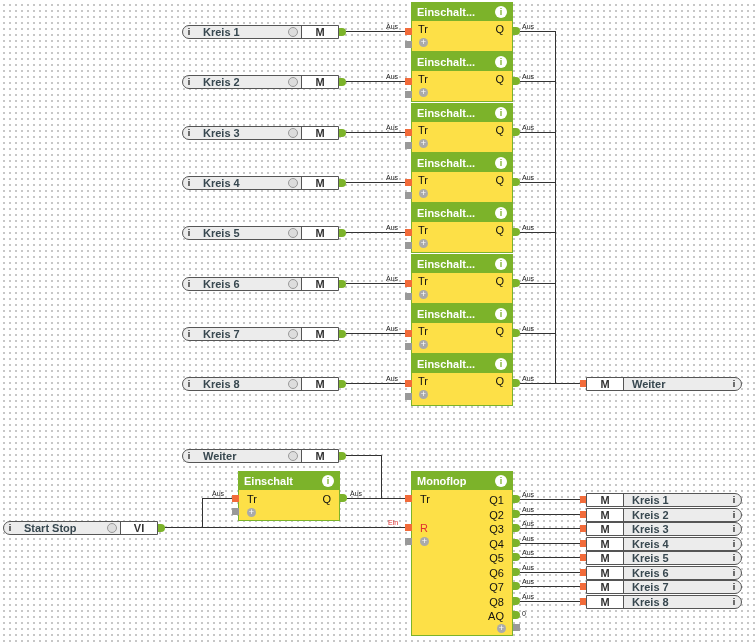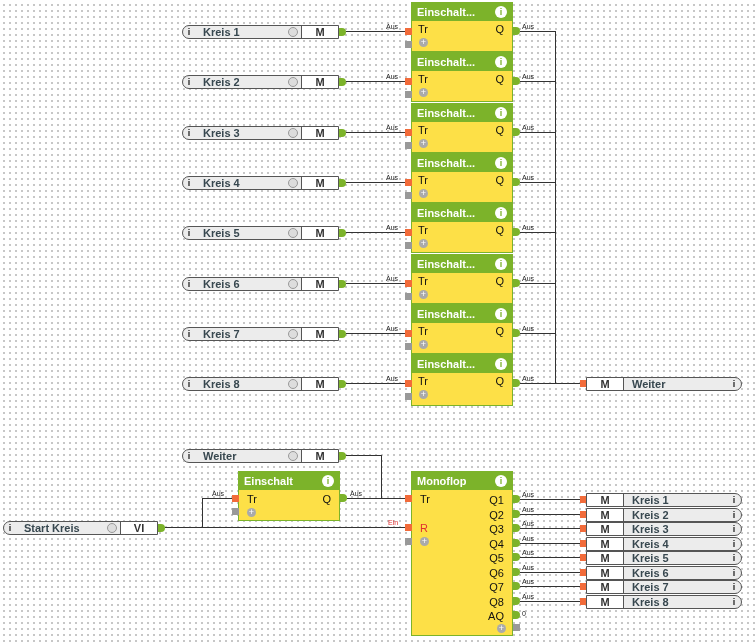--- a/index.html
+++ b/index.html
@@ -209,21 +209,21 @@
     <span class="info">i</span>
     <span class="lbl">Weiter</span>
     <span class="gear"></span>
     <span class="m">M</span>
   </div>
 <div class="outport" style="left:339px;top:452px"></div>
 <div class="wire h" style="left:346px;top:455px;width:36px"></div>
 <div class="wire v" style="left:381px;top:455px;height:43px"></div>
 <div class="mem" style="left:3px;top:521px;width:155px">
     <span class="info">i</span>
-    <span class="lbl">Start  Kreis</span>
+    <span class="lbl">Start  Stop</span>
     <span class="gear"></span>
     <span class="m">VI</span>
   </div>
 <div class="outport" style="left:158px;top:524px"></div>
 <div class="wire h" style="left:165px;top:527px;width:240px"></div>
 <div class="wire v" style="left:202px;top:498px;height:30px"></div>
 <div class="wire h" style="left:202px;top:498px;width:34px"></div>
 <div class="tag" style="left:212px;top:490px">Aus</div>
 <div class="tag red" style="left:388px;top:519px">Ein</div>
 <div class="blk" style="left:238px;top:471px;width:102px;height:50px">

